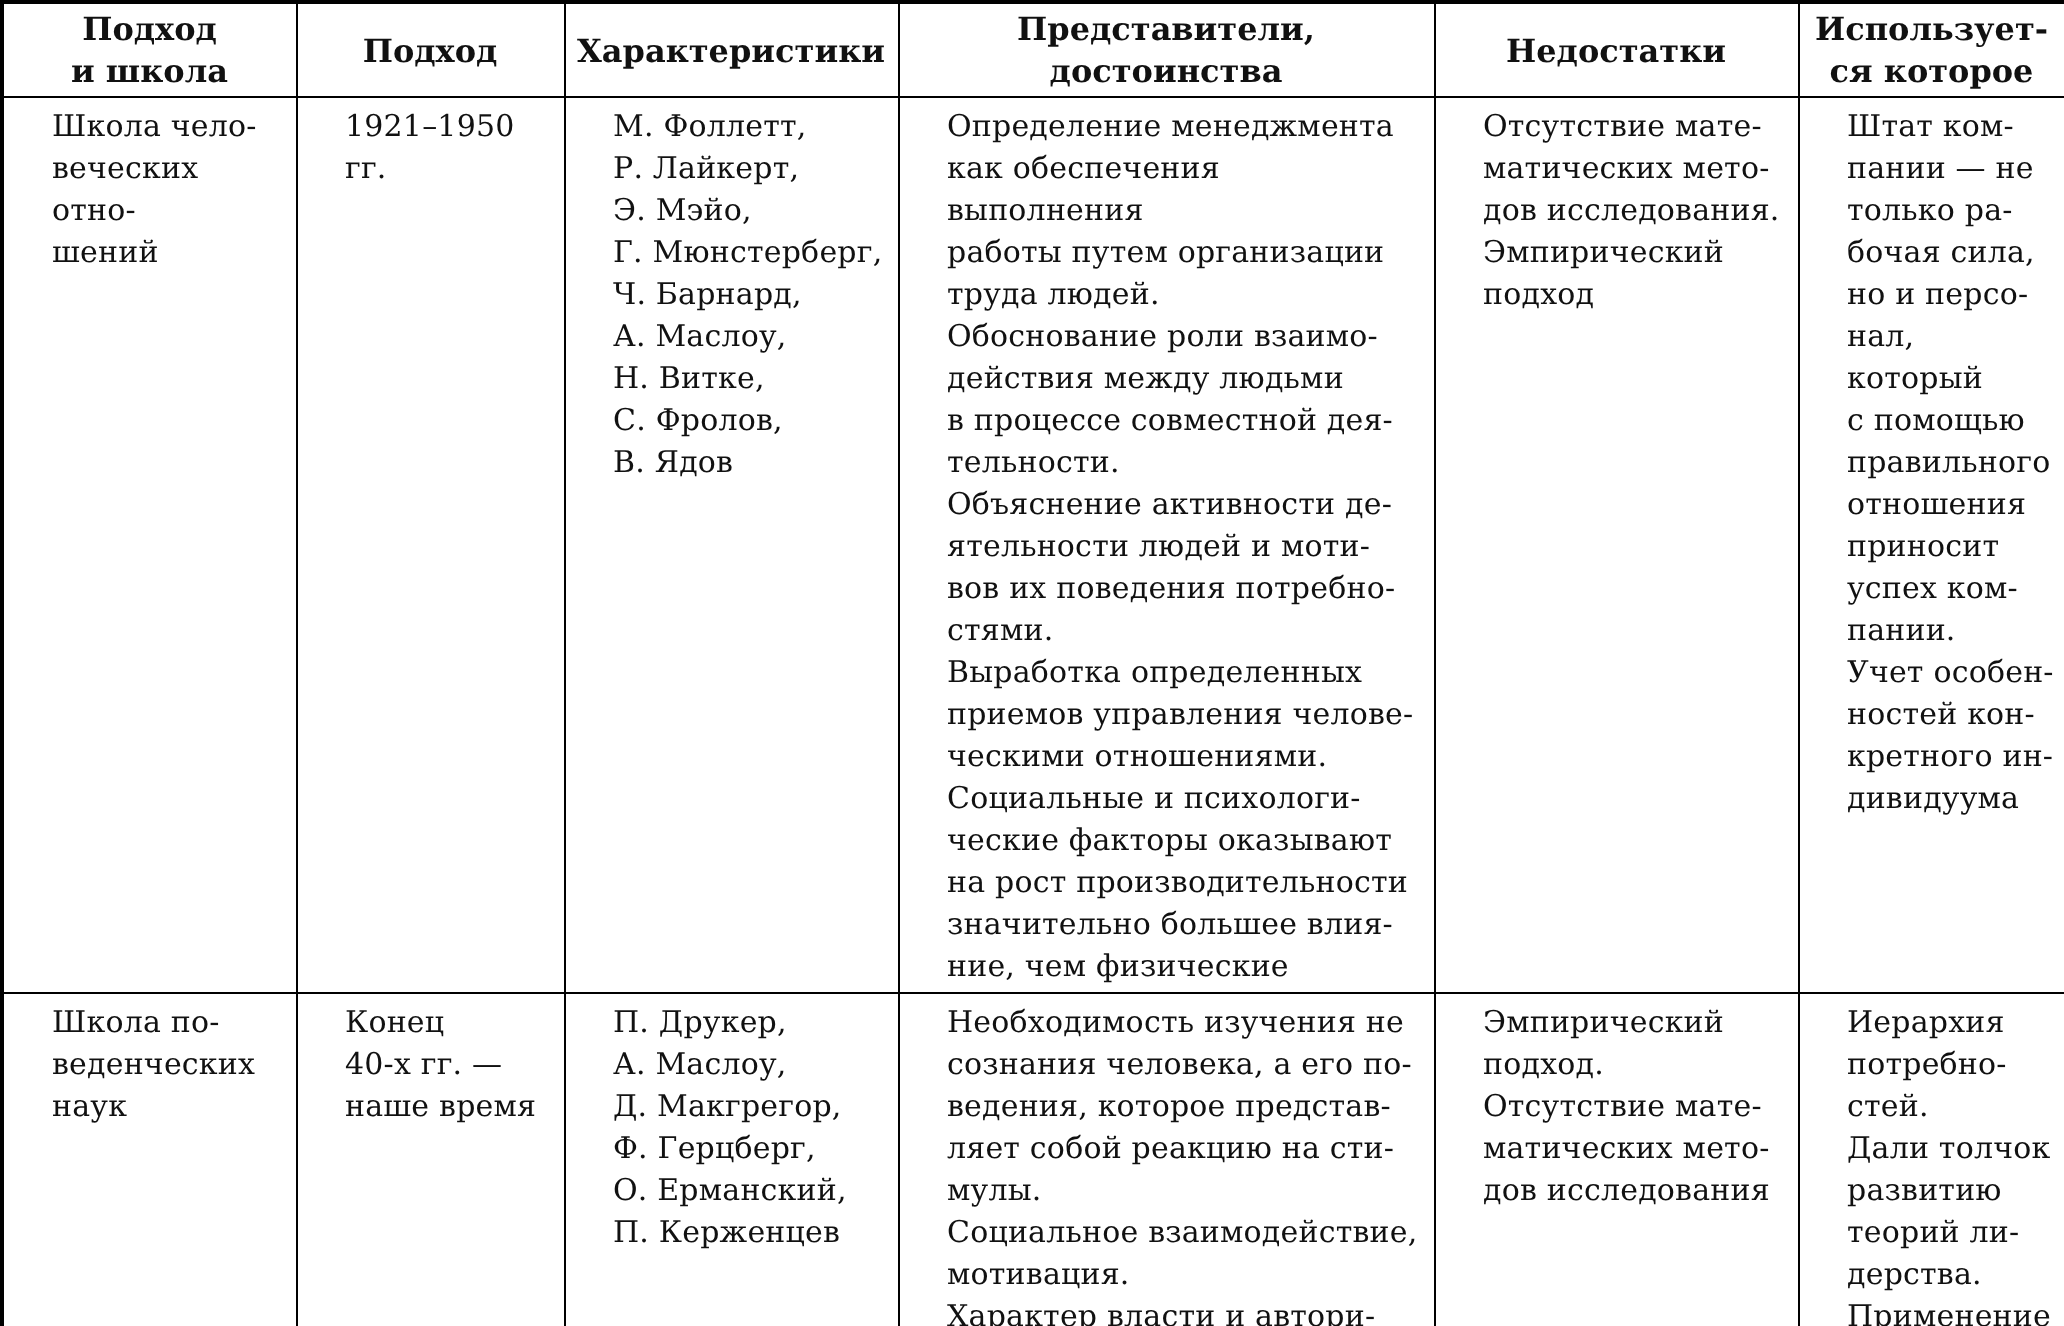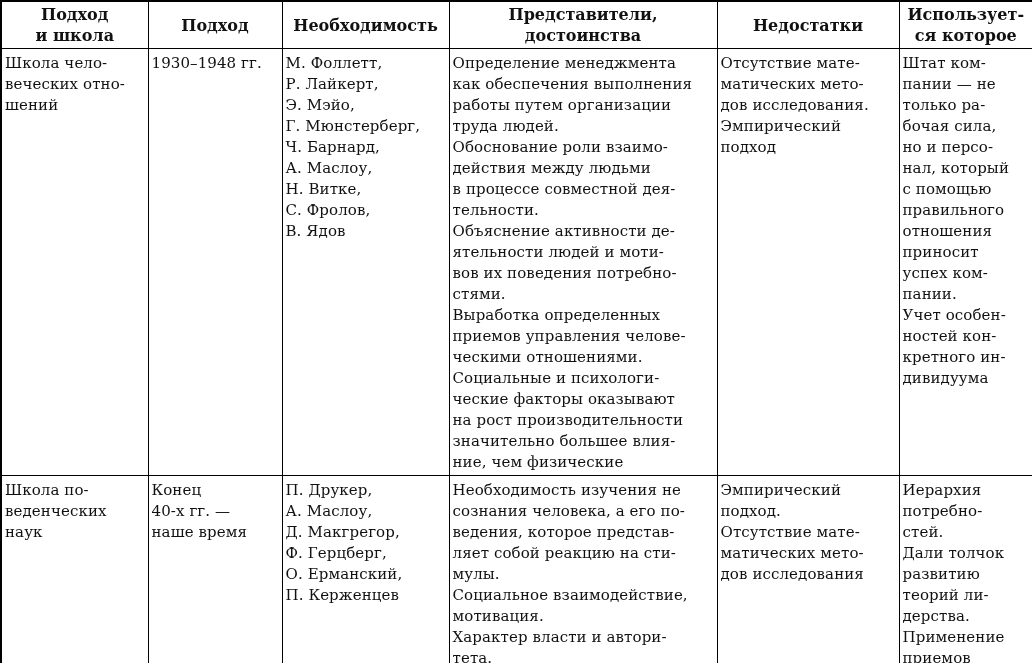--- a/index.html
+++ b/index.html
@@ -31,21 +31,21 @@
     text-align: center;
     vertical-align: middle;
     padding: 2px 4px;
     white-space: pre-line;
   }
   table.mgmt td {
     font-size: 15px;
     line-height: 21px;
     text-align: left;
     vertical-align: top;
-    padding: 4px 4px 2px 3px;
+    padding: 4px 4px 2px 24px;
     white-space: pre-line;
     letter-spacing: 0.1px;
   }
   tr.header-row   { height: 47px;  }
   tr.row-1        { height: 423px; }
   tr.row-2        { height: 193px; }
 </style>
 </head>
 <body>
 
@@ -56,34 +56,34 @@
     <col style="width:167px">
     <col style="width:268px">
     <col style="width:182px">
     <col style="width:134px">
   </colgroup>
   <thead>
     <tr class="header-row">
       <th>Подход
 и школа</th>
       <th>Подход</th>
-      <th>Необходимость</th>
+      <th>Характеристики</th>
       <th>Представители,
 достоинства</th>
       <th>Недостатки</th>
       <th>Использует-
 ся которое</th>
     </tr>
   </thead>
   <tbody>
     <tr class="row-1">
       <td>Школа чело-
 веческих отно-
 шений</td>
-      <td>1930–1948 гг.</td>
+      <td>1921–1950 гг.</td>
       <td>М. Фоллетт,
 Р. Лайкерт,
 Э. Мэйо,
 Г. Мюнстерберг,
 Ч. Барнард,
 А. Маслоу,
 Н. Витке,
 С. Фролов,
 В. Ядов</td>
       <td>Определение менеджмента

